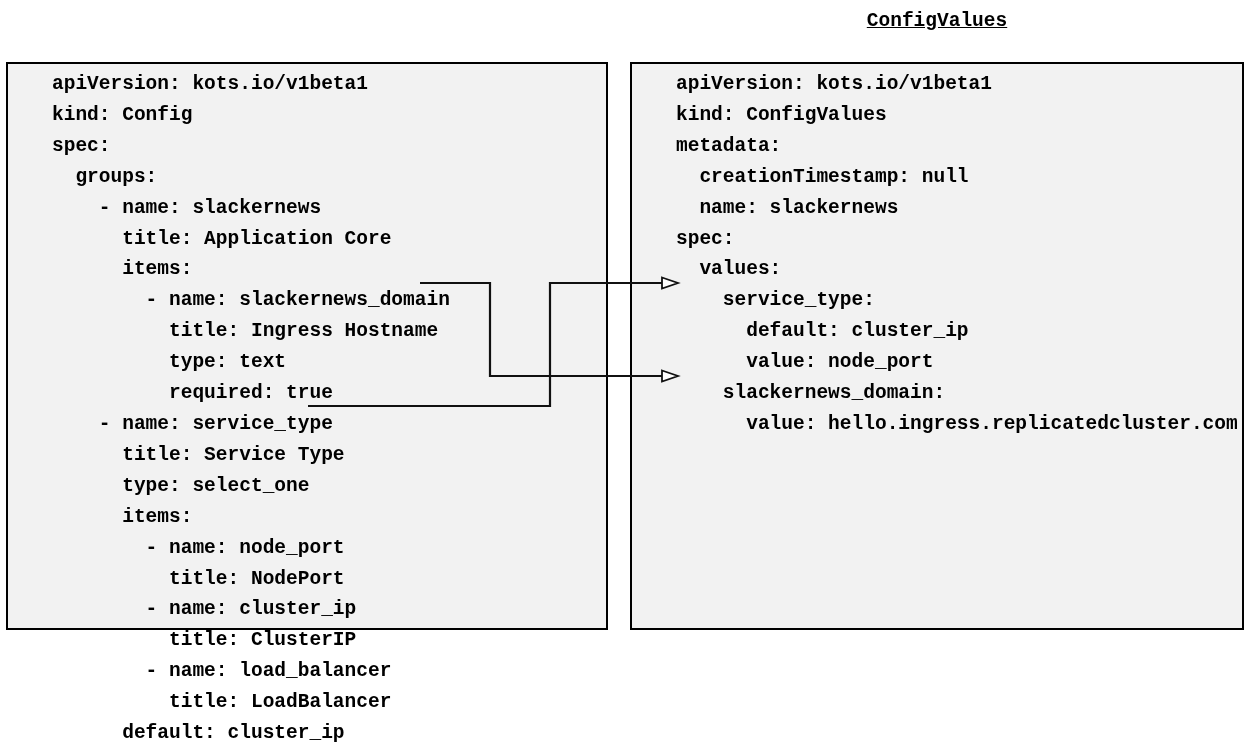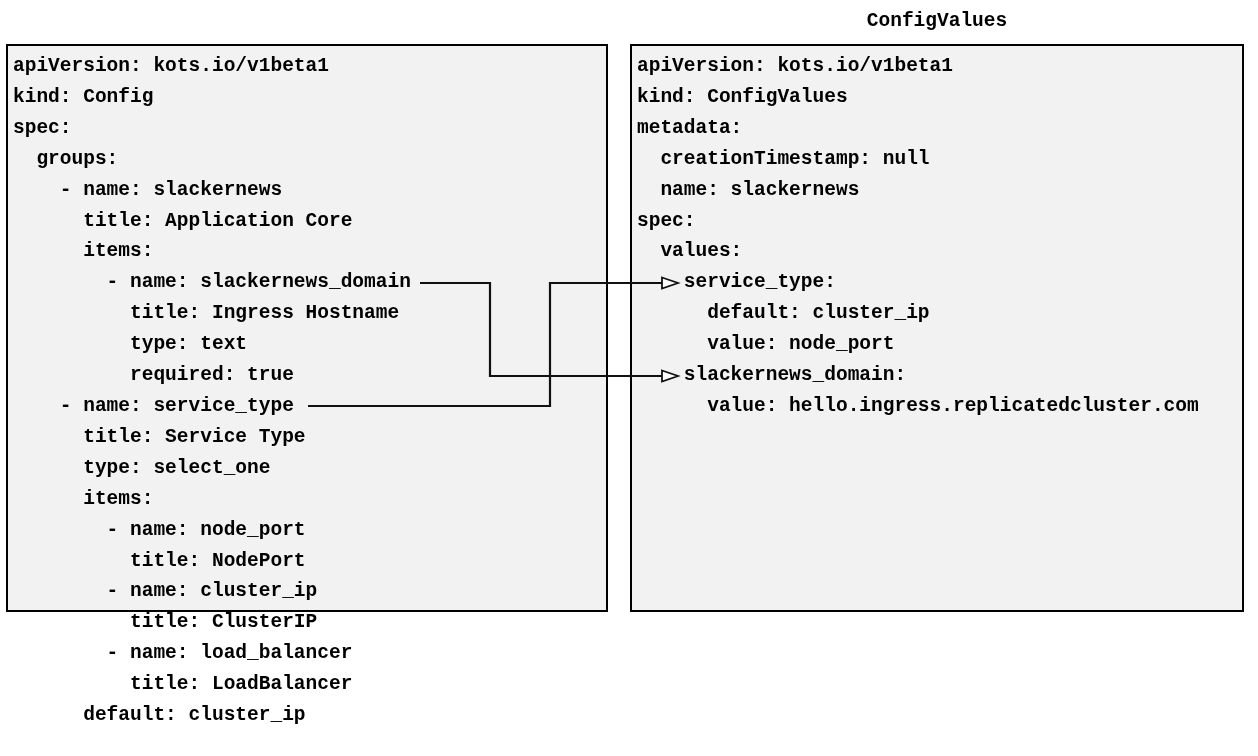--- a/index.html
+++ b/index.html
@@ -22,27 +22,28 @@
   }
   .panel-title {
     position: absolute;
     top: 10px;
     text-align: center;
     font: 700 19.5px/22px "Liberation Mono", "DejaVu Sans Mono", monospace;
     color: var(--text_color);
     letter-spacing: 0;
   }
   .title-left  { left: 6px;   width: 602px; }
-  .title-right { left: 630px; width: 614px; }
+  .title-right { left: 630px; width: 614px; text-decoration: underline; }
   .panel {
     position: absolute;
-    top: 44px;
+    top: 62px;
     height: 568px;
     background: var(--panel_bg);
     border: 2px solid var(--panel_border);
+    padding-left: 39px;
   }
   .panel-left  { left: 6px;   width: 602px; }
   .panel-right { left: 630px; width: 614px; }
   pre.code {
     margin: 0;
     padding: 5px 0 0 5px;
     font: 700 19.5px/30.9px "Liberation Mono", "DejaVu Sans Mono", monospace;
     color: var(--text_color);
     white-space: pre;
   }

